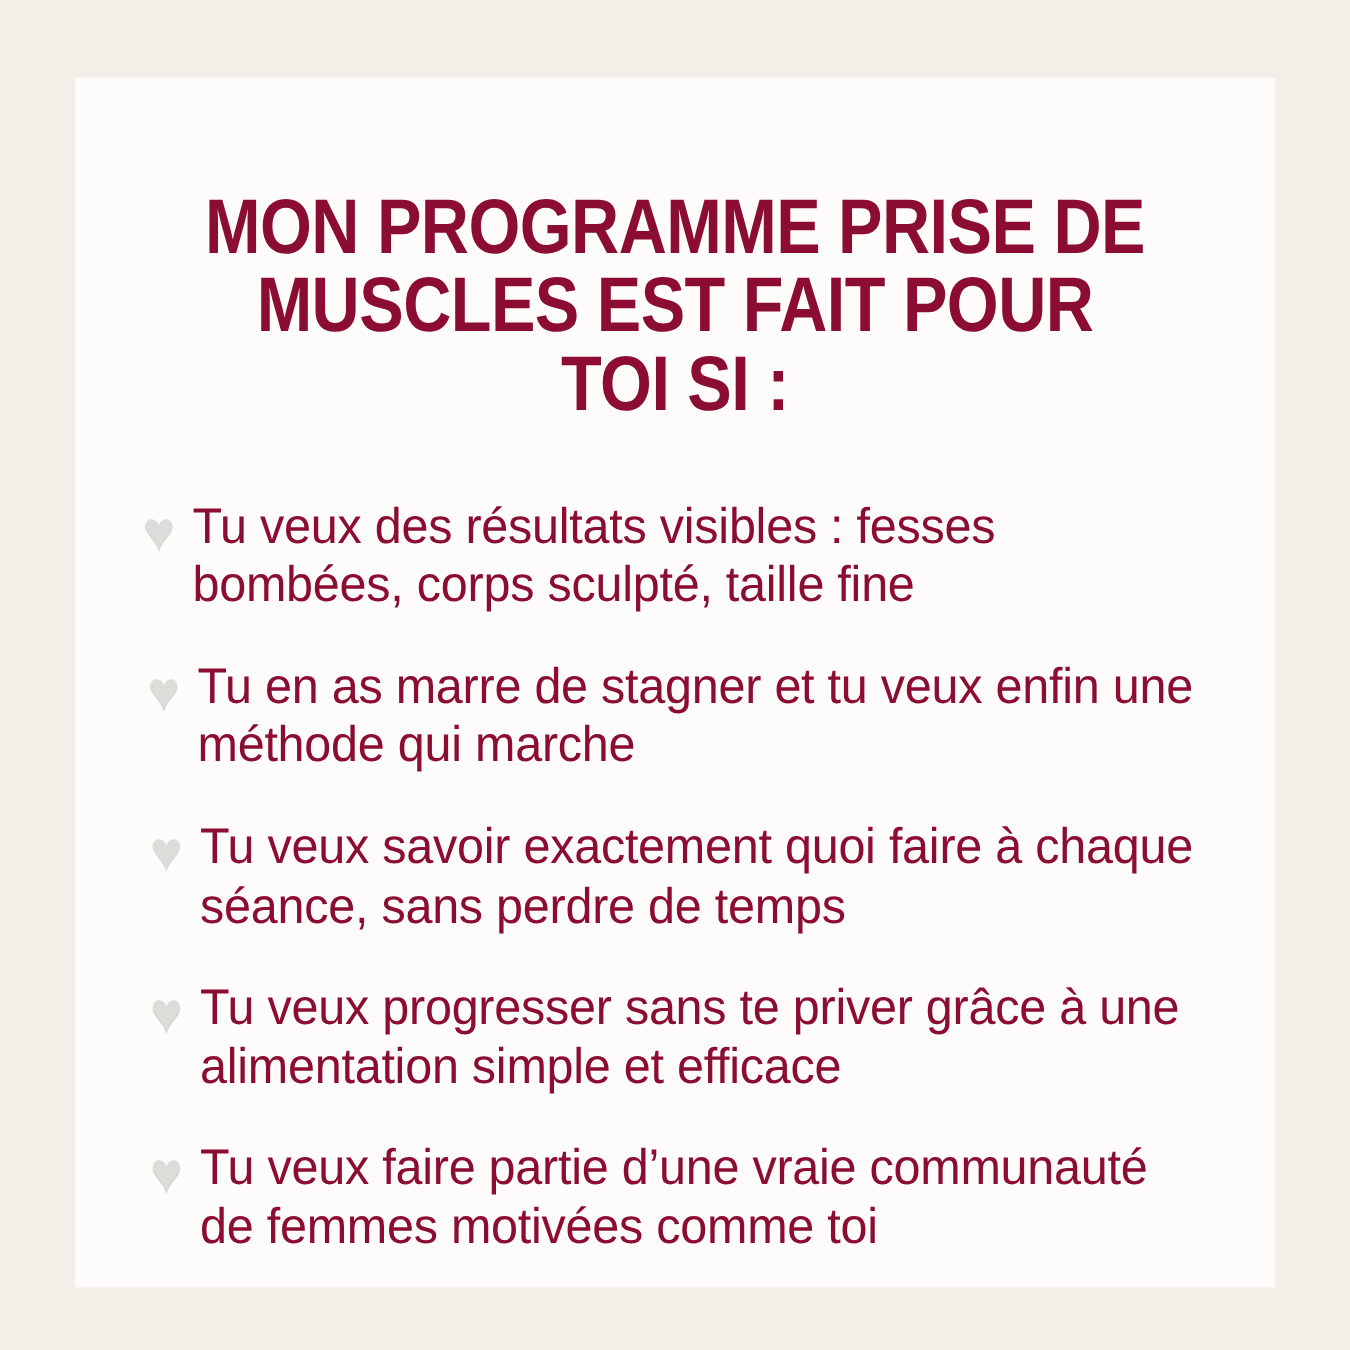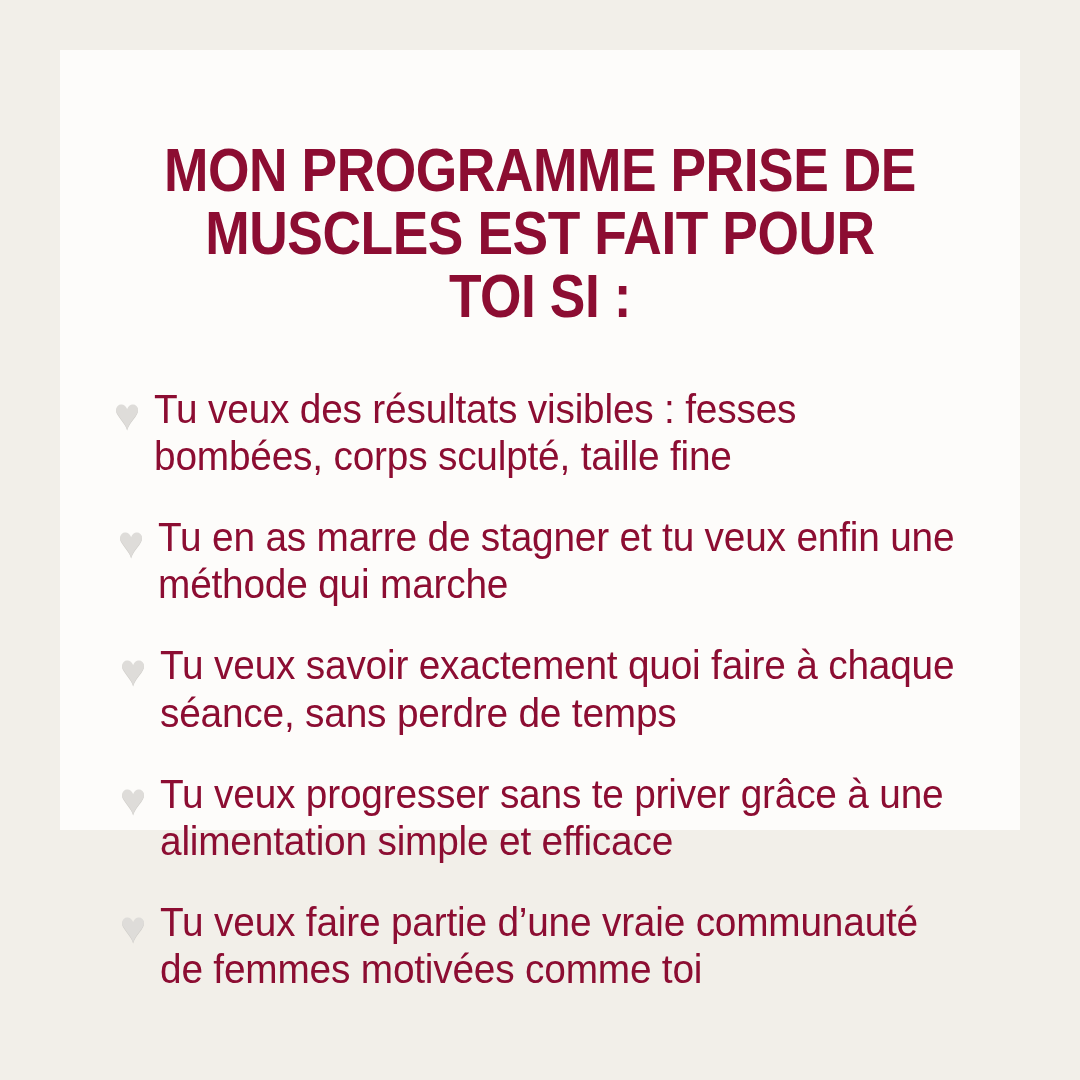--- a/index.html
+++ b/index.html
@@ -10,23 +10,23 @@
     width: 1080px;
     height: 1080px;
     background: #f2efe9;
     font-family: "Liberation Sans", sans-serif;
     overflow: hidden;
   }
 
   .poster {
     position: absolute;
     left: 60px;
-    top: 50px;
+    top: 62px;
     width: 960px;
-    height: 780px;
+    height: 968px;
     background: #fdfcfa;
     box-sizing: border-box;
   }
 
   .title {
     margin: 0;
     padding: 88px 40px 0 40px;
     text-align: center;
     color: #8c0d32;
     font-family: "Liberation Sans Narrow", "Liberation Sans", sans-serif;

